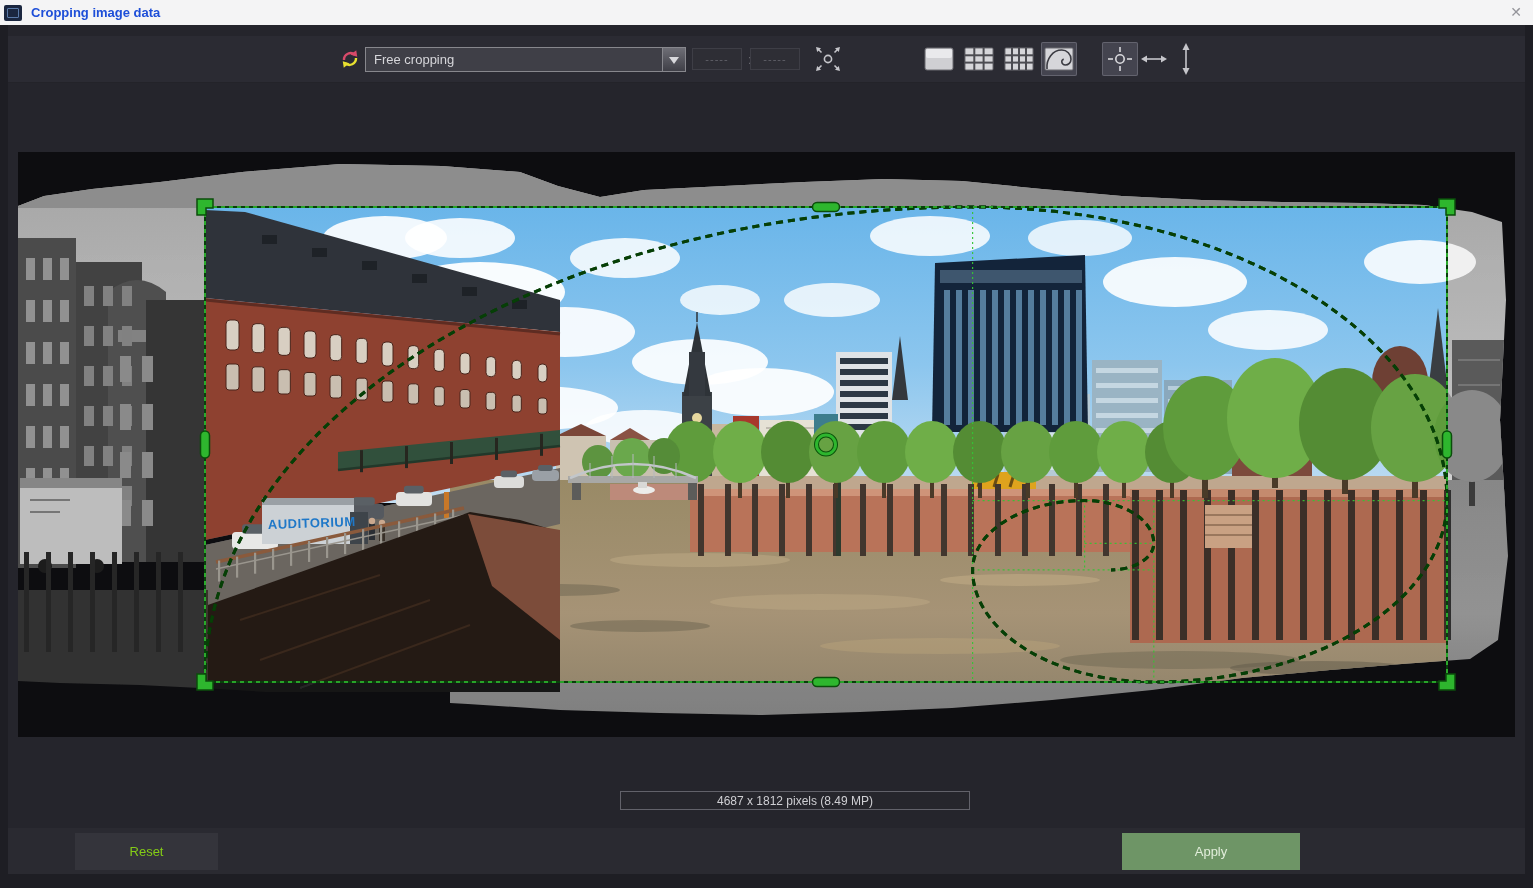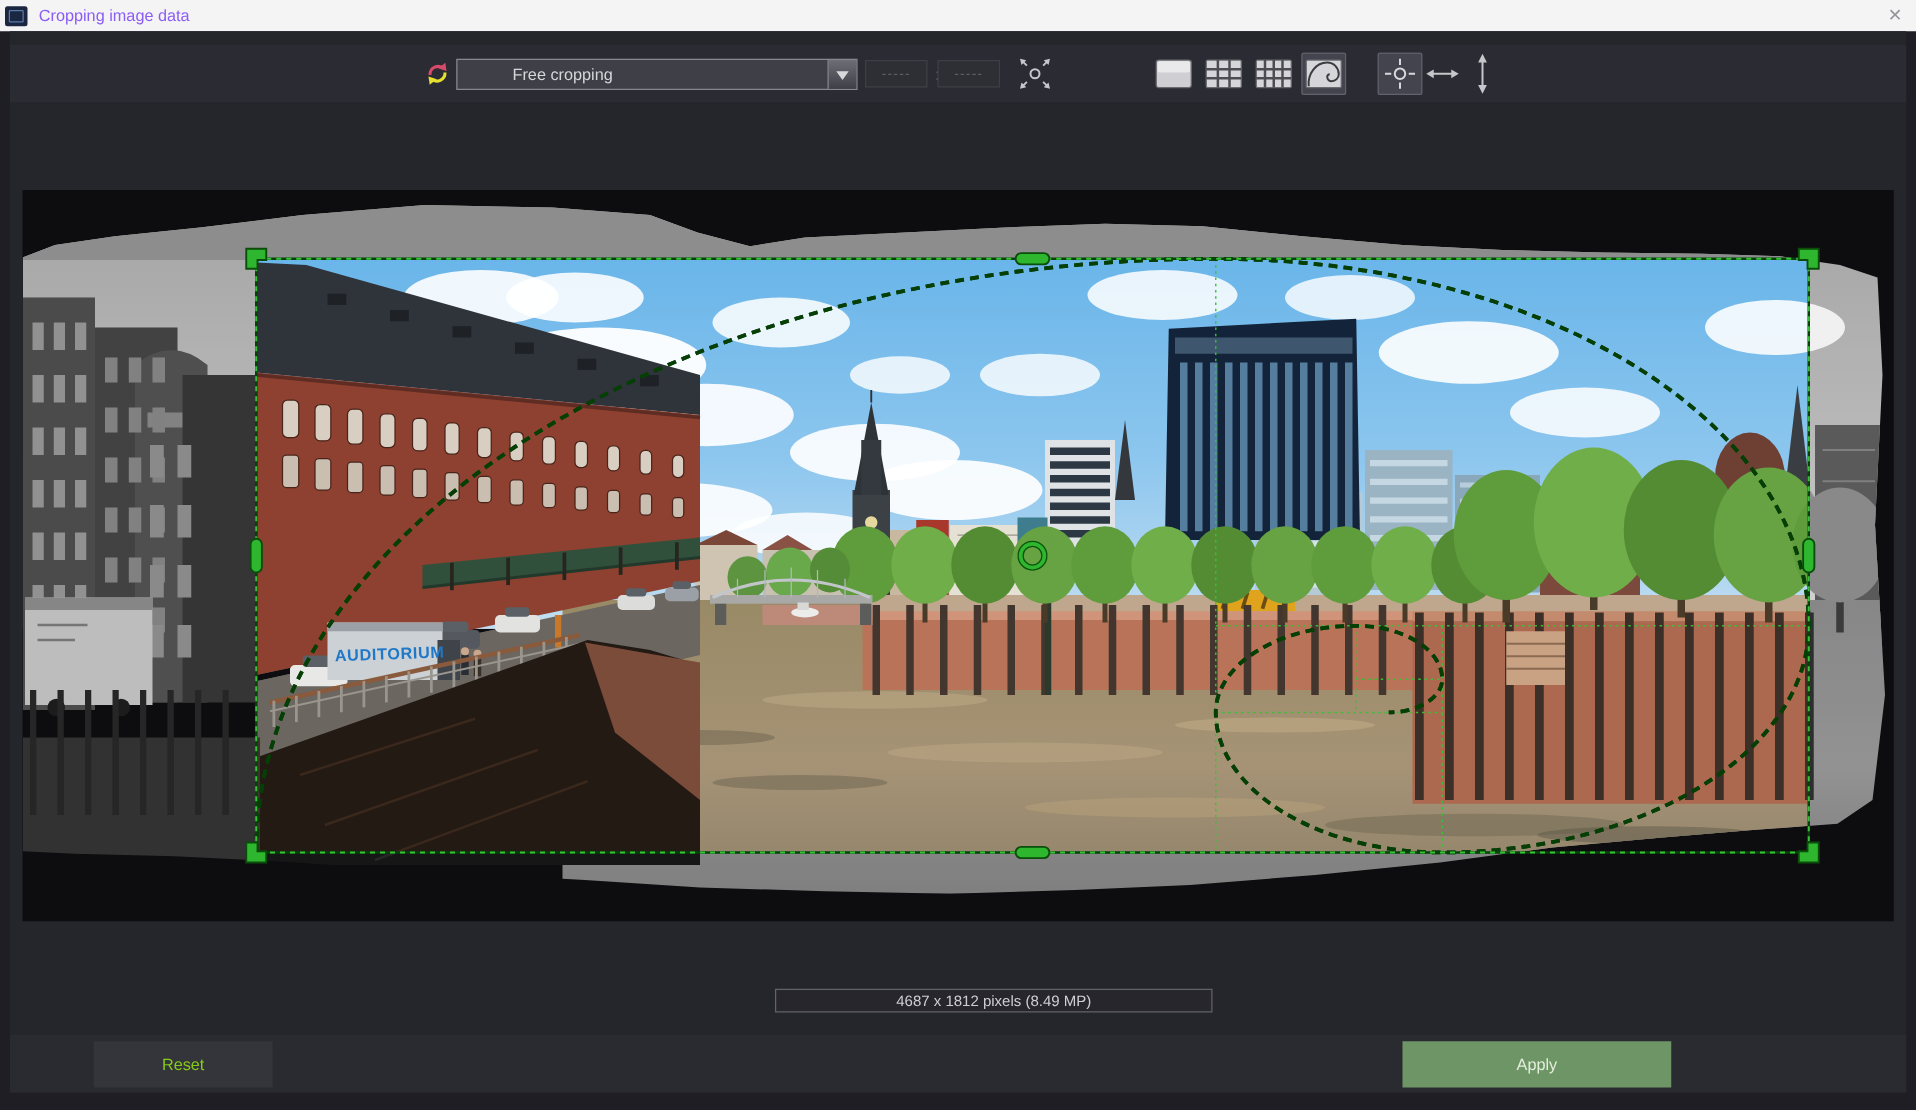--- a/index.html
+++ b/index.html
@@ -6,30 +6,30 @@
     background:#1e1e24;font-family:"Liberation Sans",sans-serif;
     -webkit-font-smoothing:antialiased;}
   .abs{position:absolute;}
   
   .titlebar{left:0;top:0;width:1533px;height:25px;background:#f4f4f5;
     display:flex;align-items:center;}
   .app-icon{width:18px;height:16px;margin-left:4px;background:#1b2740;
     border-radius:2px;position:relative;flex:0 0 auto;}
   .app-icon:after{content:"";position:absolute;left:3px;top:3px;right:3px;bottom:3px;
     border:1px solid #5a7aa8;border-radius:1px;}
-  .win-title{margin-left:9px;font-size:13px;color:#8b5cf6;}
+  .win-title{margin-left:9px;font-size:13px;color:#1d4ed8;font-weight:bold;}
   .close-btn{margin-left:auto;margin-right:11px;font-size:14px;color:#94949a;
     cursor:default;line-height:25px;}
   
   .dialog{left:8px;right:8px;top:25px;bottom:14px;background:#25252c;}
   .toolbar{left:8px;right:8px;top:36px;height:46px;background:#2b2b33;
     border-bottom:1px solid #232329;}
   .tb-item{position:absolute;top:0;height:46px;display:flex;align-items:center;}
   .combo{position:absolute;left:357px;top:11px;width:321px;height:25px;
-    background:#3f3f47;border:1px solid #87878d;display:flex;align-items:center;box-sizing:border-box;padding-left:36px;}
+    background:#3f3f47;border:1px solid #87878d;display:flex;align-items:center;box-sizing:border-box;}
   .combo-text{flex:1;font-size:13px;color:#d6d6da;padding-left:8px;
     white-space:nowrap;overflow:hidden;}
   .combo-arrow{width:22px;height:100%;background:linear-gradient(#6e6e76,#3f3f47);
     border-left:1px solid #87878d;display:flex;align-items:center;justify-content:center;}
   .combo-arrow:after{content:"";width:0;height:0;border:5px solid transparent;
     border-top:7px solid #d8d8dc;margin-top:6px;}
   .ratio-field{position:absolute;top:12px;width:50px;height:22px;background:#2e2e35;
     border:1px solid #3e3e46;color:#62626a;font-size:11px;letter-spacing:1px;
     display:flex;align-items:center;justify-content:center;box-sizing:border-box;}
   .ratio-sep{position:absolute;top:12px;left:736px;width:12px;height:22px;color:#8d8d93;
@@ -40,21 +40,21 @@
   
   .canvas{left:18px;top:152px;width:1497px;height:585px;background:#0d0d10;}
   
   .statusbox{left:620px;top:791px;width:350px;height:19px;background:#26262c;
     border:1px solid #62626a;color:#cfcfd3;font-size:12px;display:flex;
     align-items:center;justify-content:center;box-sizing:border-box;}
   .footer{left:8px;right:8px;top:828px;height:46px;background:#2a2a31;}
   .btn{position:absolute;top:5px;height:37px;display:flex;align-items:center;
     justify-content:center;font-size:13px;cursor:default;}
   .btn-reset{left:67px;width:143px;background:#34343b;color:#84cc16;}
-  .btn-apply{left:1114px;width:215px;background:#6e9566;color:#e2eedb;}
+  .btn-apply{left:1114px;width:178px;background:#6e9566;color:#e2eedb;}
   .btn-cancel{left:1312px;width:188px;background:#a67f78;color:#f0e1dc;}
 </style>
 </head>
 <body>
 
 <div class="abs titlebar">
   <div class="app-icon"></div>
   <div class="win-title">Cropping image data</div>
   <div class="close-btn">✕</div>
 </div>

